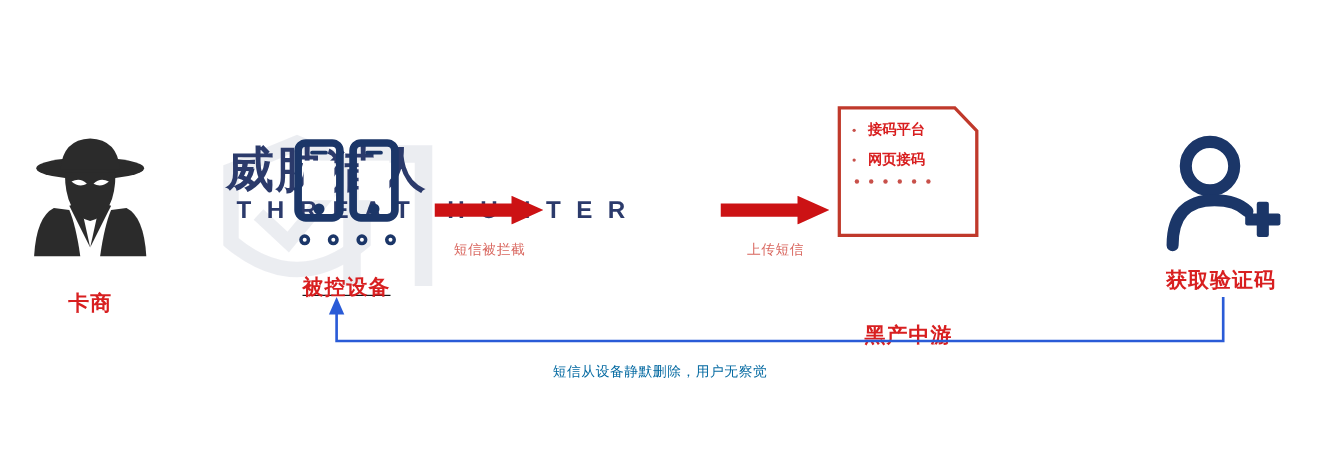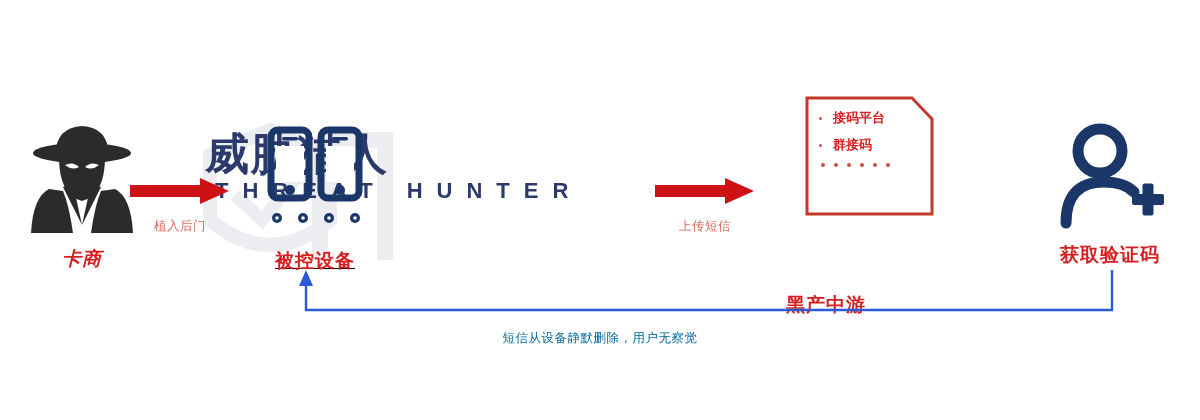--- a/index.html
+++ b/index.html
@@ -81,21 +81,20 @@
     margin-top: 10px;
   }
 
   
   .market-box {
     position: absolute;
     left: 761px;
     top: 96px;
     width: 129px;
     height: 120px;
-    margin-left: 44px;
   }
   .market-list {
     position: absolute;
     left: 0;
     top: 0;
     width: 100%;
     height: 100%;
     box-sizing: border-box;
     padding: 13px 0 0 14px;
   }
@@ -180,29 +179,23 @@
 
         <path d="M36 66 L55 104 L46 63 Z" fill="#2b2b2b"></path>
         <path d="M74 66 L55 104 L64 63 Z" fill="#2b2b2b"></path>
 
         <path d="M32 36 Q32 74 55 80 Q78 74 78 36 Z" fill="#2b2b2b"></path>
 
         <path d="M38 44 Q46 40 52 46 Q45 50 38 44 Z" fill="#ffffff"></path>
         <path d="M58 46 Q64 40 72 44 Q65 50 58 46 Z" fill="#ffffff"></path>
       </svg>
     </div>
-    <div class="node-label" style="margin-top:10px;font-style:italic;">卡商</div>
-  </div>
-
-  <div class="arrow-group" style="left:118px; top:178px; width:124px;">
-    <svg width="100" height="26" viewBox="0 0 100 26">
-      <path d="M0 7 L70 7 L70 0 L99 13 L70 26 L70 19 L0 19 Z" fill="#cc1214"></path>
-    </svg>
-    <div class="arrow-label">植入后门</div>
-  </div>
+    <div class="node-label" style="margin-top:27px;">卡商</div>
+  </div>
+
 
   <div class="node" style="left:245px; top:118px; width:140px;text-decoration:underline;">
     <div class="node-icon" style="height:118px;">
       <svg width="112" height="112" viewBox="0 0 112 112">
         <g fill="none" stroke="#1b3668" stroke-width="7">
           <rect x="12" y="6" width="38" height="68" rx="7"></rect>
           <rect x="62" y="6" width="38" height="68" rx="7"></rect>
         </g>
         <g fill="#1b3668">
           <rect x="23" y="13" width="16" height="3.5" rx="1.7"></rect>
@@ -220,41 +213,47 @@
           <circle cx="70" cy="94" r="5"></circle>
             <circle cx="70" cy="94" r="1.8" fill="#ffffff"></circle>
           <circle cx="96" cy="94" r="5"></circle>
             <circle cx="96" cy="94" r="1.8" fill="#ffffff"></circle>
         </g>
       </svg>
     </div>
     <div class="node-label" style="margin-top:12px;">被控设备</div>
   </div>
 
+  <div class="arrow-group" style="left:383px; top:178px; width:124px;">
+    <svg width="100" height="26" viewBox="0 0 100 26">
+      <path d="M0 7 L70 7 L70 0 L99 13 L70 26 L70 19 L0 19 Z" fill="#cc1214"></path>
+    </svg>
+    <div class="arrow-label">短信被拦截</div>
+  </div>
 
 
   <div class="arrow-group" style="left:643px; top:178px; width:124px;">
     <svg width="100" height="26" viewBox="0 0 100 26">
       <path d="M0 7 L70 7 L70 0 L99 13 L70 26 L70 19 L0 19 Z" fill="#cc1214"></path>
     </svg>
     <div class="arrow-label">上传短信</div>
   </div>
 
   <div class="market-box">
     <svg width="129" height="120" viewBox="0 0 129 120" style="position:absolute;left:0;top:0;">
       <path d="M2 2 L107 2 L127 23 L127 118 L2 118 Z" fill="none" stroke="#c0392b" stroke-width="3" stroke-linejoin="miter"></path>
     </svg>
     <div class="market-list">
       <div class="market-item">
         <span class="market-bullet"></span>
         <span>接码平台</span>
       </div>
       <div class="market-item">
         <span class="market-bullet"></span>
-        <span>群接码</span>
+        <span>网页接码</span>
       </div>
       <div class="market-dots">
         <i></i>
           <i></i>
           <i></i>
           <i></i>
           <i></i>
           <i></i>
       </div>
     </div>

